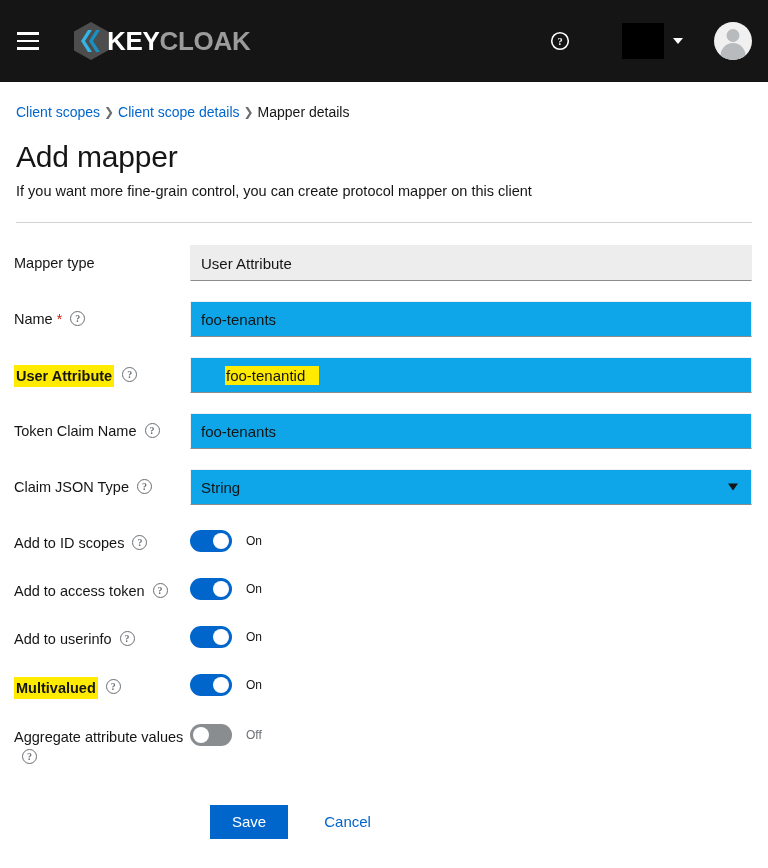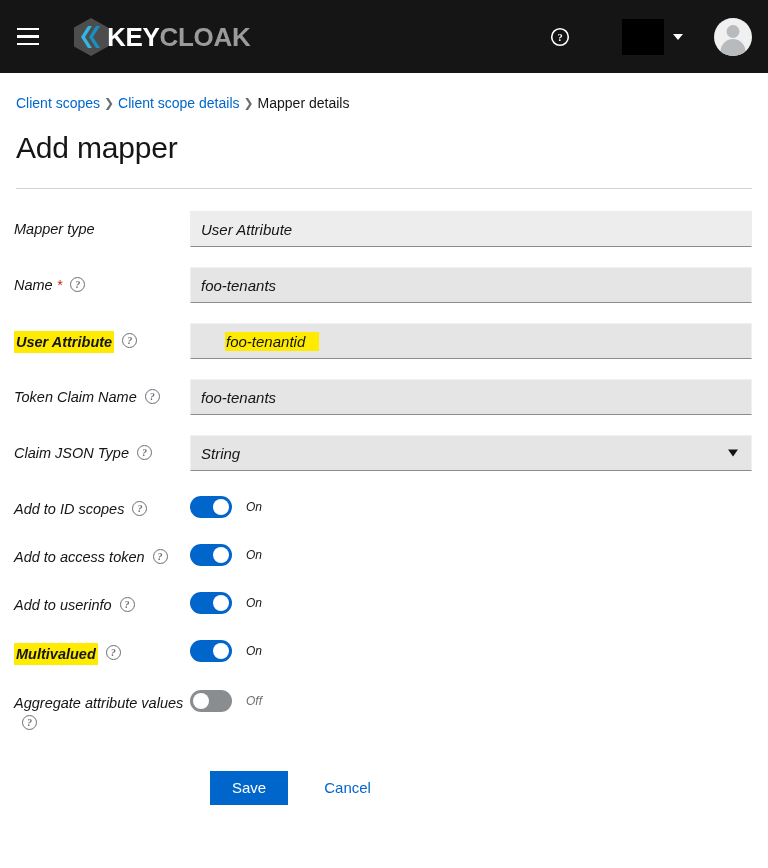--- a/index.html
+++ b/index.html
@@ -7,21 +7,21 @@
   html, body {
     width: 768px;
     height: 868px;
     background: #ffffff;
     font-family: "Liberation Sans", sans-serif;
     overflow: hidden;
   }
 
   
   .masthead {
-    height: 73px;
+    height: 82px;
     background: #151515;
     display: flex;
     align-items: center;
     padding: 0 16px 0 8px;
     position: relative;
   }
   .hamburger {
     width: 40px; height: 40px;
     display: flex; flex-direction: column;
     align-items: center; justify-content: center;
@@ -137,21 +137,21 @@
     color: #151515;
     margin-top: 9px;
   }
   .header-divider {
     height: 1px;
     background: #d2d2d2;
     margin-top: 23px;
   }
 
   
-  .form { padding: 0 14px; font-style: italic; }
+  .form { padding: 0 14px; }
   .frow {
     display: flex;
     align-items: flex-start;
     margin-top: 20px;
   }
   .frow.first { margin-top: 22px; }
   .flabel {
     width: 176px;
     flex: 0 0 176px;
     font-size: 14.5px;
@@ -191,21 +191,21 @@
   }
 
   .fcontrol { flex: 1 1 auto; max-width: 562px; }
 
   .inp {
     width: 100%;
     height: 36px;
     font-size: 15px;
     font-family: "Liberation Sans", sans-serif;
     color: #151515;
-    background: #e5e5e5;
+    background: #0ea5e9;
     border: 1px solid #f0f0f0;
     border-bottom: 1px solid #8a8d90;
     padding: 0 10px;
     outline: none;
     display: flex;
     align-items: center;
   }
   .inp.readonly {
     background: #ededed;
     border: 1px solid #ededed;
@@ -333,20 +333,21 @@
 
   <nav class="breadcrumb">
     <span class="bc-link">Client scopes</span>
     <span class="bc-sep">❯</span>
     <span class="bc-link">Client scope details</span>
     <span class="bc-sep">❯</span>
     <span class="bc-current">Mapper details</span>
   </nav>
 
   <h1 class="page-title">Add mapper</h1>
+  <p class="page-subtitle">If you want more fine-grain control, you can create protocol mapper on this client</p>
 
   <div class="header-divider"></div>
 </section>
 
 <main class="form">
 
   <div class="frow first">
     <div class="flabel">
       <span class="ltext">Mapper type</span>
     </div>

